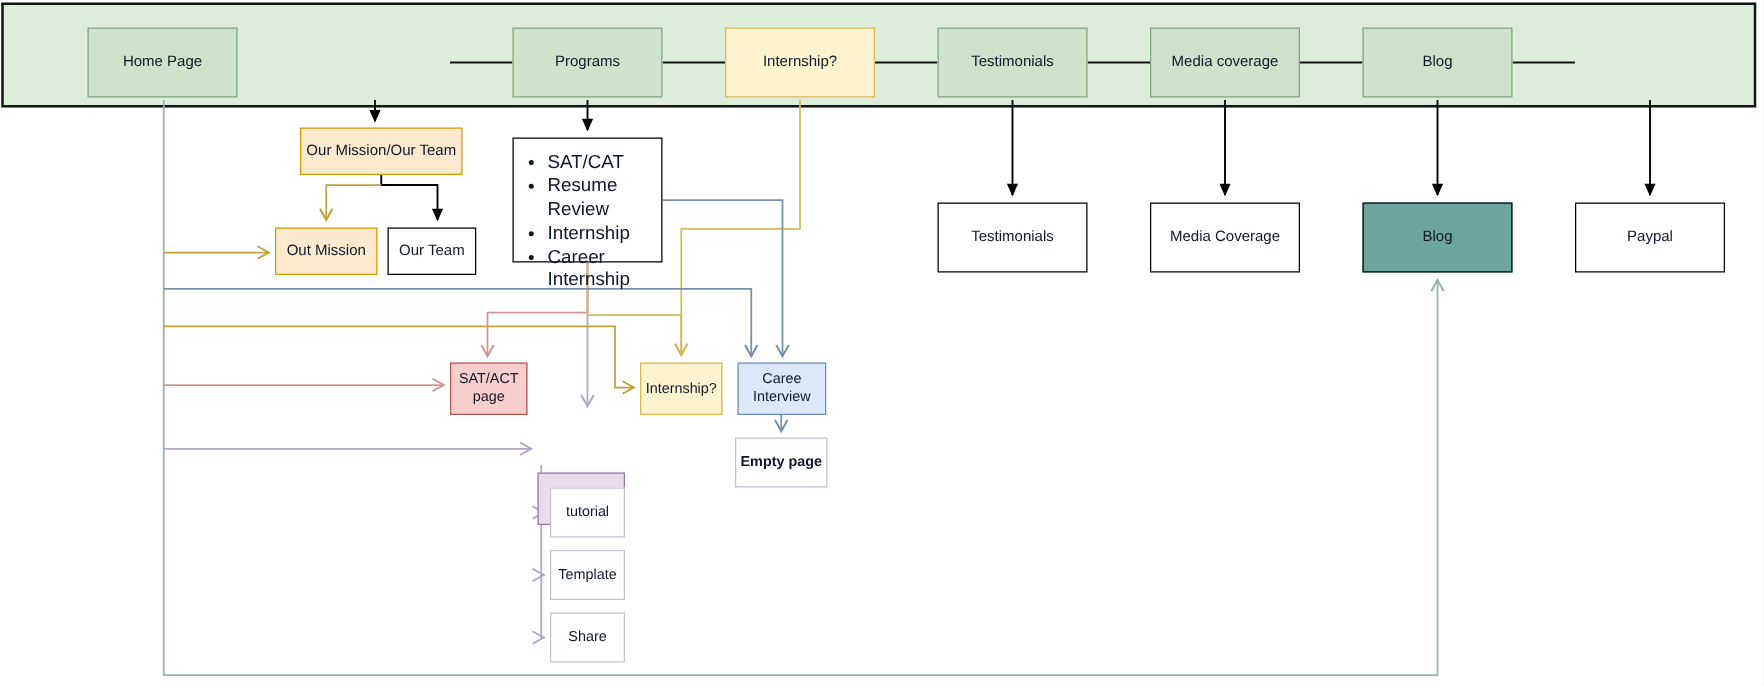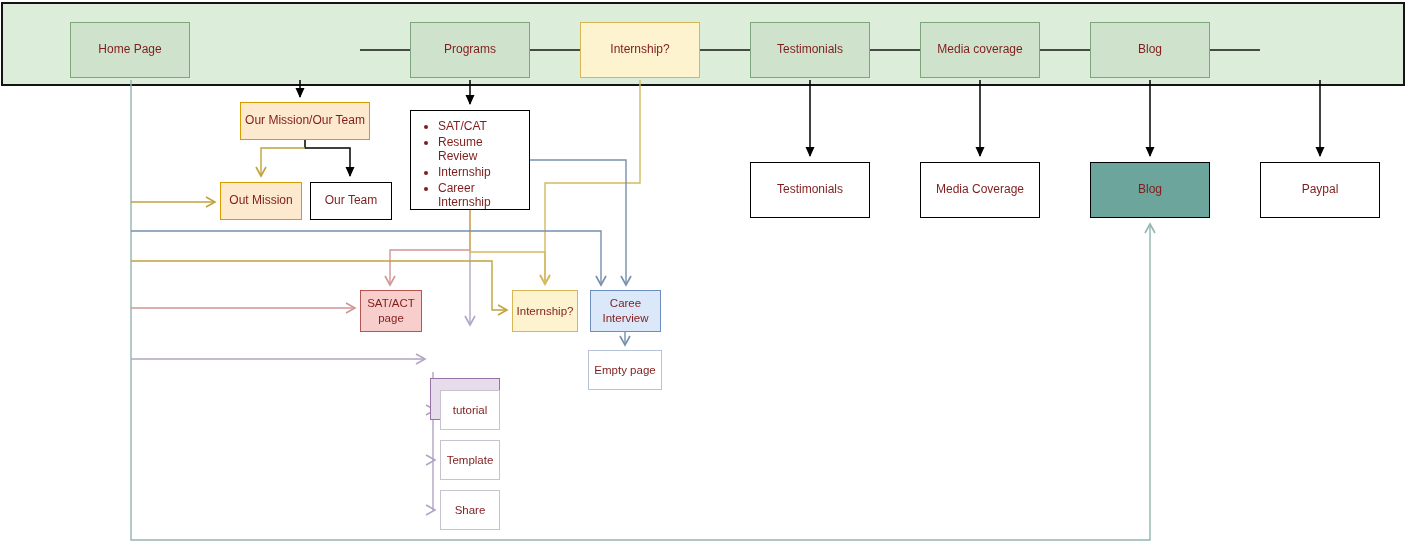--- a/index.html
+++ b/index.html
@@ -1,41 +1,41 @@
 <!DOCTYPE html>
 <html><head>
 <meta charset="utf-8">
 <style>
   html,body{margin:0;padding:0;background:#ffffff;}
   .canvas{
     position:relative;width:1411px;height:549px;background:#fff;
-    font-family:"Liberation Sans",sans-serif;color:#7f1d1d;overflow:hidden;
+    font-family:"Liberation Sans",sans-serif;color:#0f172a;overflow:hidden;
     border-right:1px solid #d9d9d9;
   }
   .banner{
     position:absolute;left:1px;top:2px;width:1404px;height:84px;
     background:#dcedda;border:2px solid #141414;z-index:1;box-sizing:border-box;
   }
   svg.edges{position:absolute;left:0;top:0;z-index:2;}
   .node{
     position:absolute;z-index:3;display:flex;align-items:center;justify-content:center;
     text-align:center;font-size:12px;line-height:1.3;background:#ffffff;
     border:1px solid #000;box-sizing:border-box;cursor:default;
   }
   .green  {background:#cfe3cc;border-color:#7fa57f;}
   .yellow {background:#fdf3cf;border-color:#d6b656;}
   .orange {background:#fde9ce;border-color:#d79b00;}
   .pink   {background:#f8cecc;border-color:#b85450;}
   .purple {background:#e6dcec;border-color:#9673a6;margin-top:48px;}
   .blue   {background:#dbe8fa;border-color:#6c8ebf;}
   .teal   {background:#6ca59b;border-color:#000;}
-  .border-lightblue{border-color:#b6c3d6;}
+  .border-lightblue{border-color:#b6c3d6;font-weight:bold;}
   .border-gray{border-color:#c6c2ce;}
   .small{font-size:11.5px;}
-  .list{align-items:center;justify-content:flex-start;text-align:left;font-size:12px;}
+  .list{align-items:flex-start;justify-content:flex-start;text-align:left;font-size:15px;}
   .list ul{margin:10px 0 0 0;padding:0 0 0 27px;width:64px;line-height:1.22;}
   .list li{margin:0 0 1px 0;}
 </style>
 </head>
 <body>
 
 <div class="canvas">
 
   <div class="banner"></div>
 
@@ -103,21 +103,21 @@
 
   <div class="node green" style="left:70px;top:22px;width:120px;height:56px">Home Page</div>
   <div class="node green" style="left:410px;top:22px;width:120px;height:56px">Programs</div>
   <div class="node yellow" style="left:580px;top:22px;width:120px;height:56px">Internship?</div>
   <div class="node green" style="left:750px;top:22px;width:120px;height:56px">Testimonials</div>
   <div class="node green" style="left:920px;top:22px;width:120px;height:56px">Media coverage</div>
   <div class="node green" style="left:1090px;top:22px;width:120px;height:56px">Blog</div>
 
   <div class="node orange" style="left:240px;top:102px;width:130px;height:38px">Our Mission/Our Team</div>
   <div class="node orange" style="left:220px;top:182px;width:82px;height:38px">Out Mission</div>
-  <div class="node" style="left:310px;top:182px;width:82px;height:38px">Our Team</div>
+  <div class="node" style="left:310px;top:182px;width:71px;height:38px">Our Team</div>
 
   <div class="node list" style="left:410px;top:110px;width:120px;height:100px">
     <ul>
         <li>SAT/CAT</li>
         <li>Resume Review</li>
         <li>Internship</li>
         <li>Career Internship</li>
       </ul>
   </div>
 

